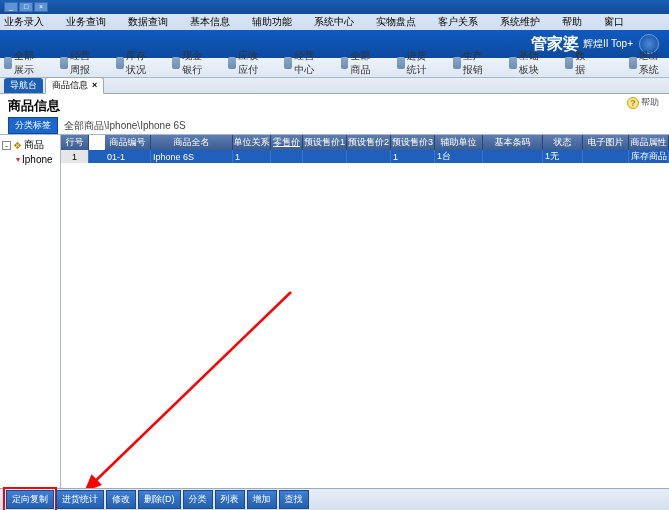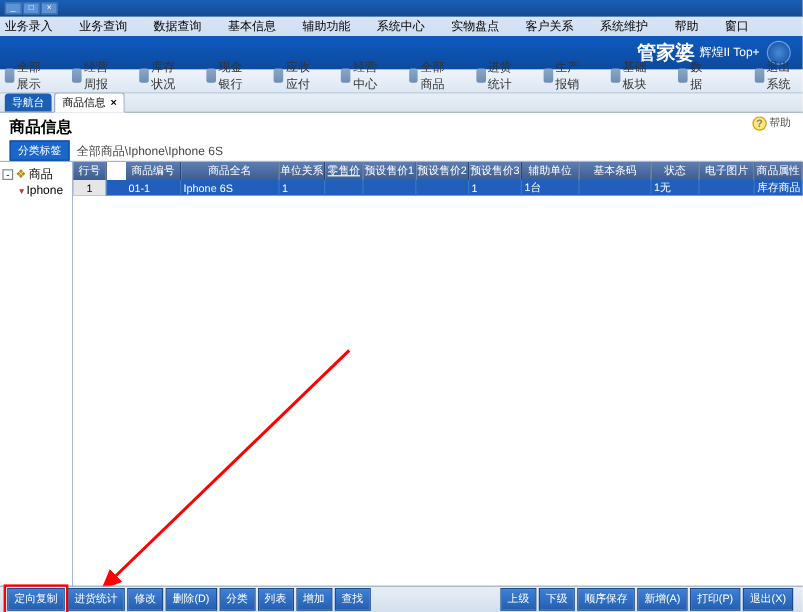--- a/index.html
+++ b/index.html
@@ -222,21 +222,13 @@
 
 <div class="bottombar">
   <span class="btn highlight">定向复制</span>
   <span class="btn">进货统计</span>
   <span class="btn">修改</span>
   <span class="btn">删除(D)</span>
   <span class="btn">分类</span>
   <span class="btn">列表</span>
   <span class="btn">增加</span>
   <span class="btn">查找</span>
-  <div class="right-btns">
-    <span class="btn">上级</span>
-    <span class="btn">下级</span>
-    <span class="btn">顺序保存</span>
-    <span class="btn">新增(A)</span>
-    <span class="btn">打印(P)</span>
-    <span class="btn">退出(X)</span>
-  </div>
 </div>
 
 </body></html>

